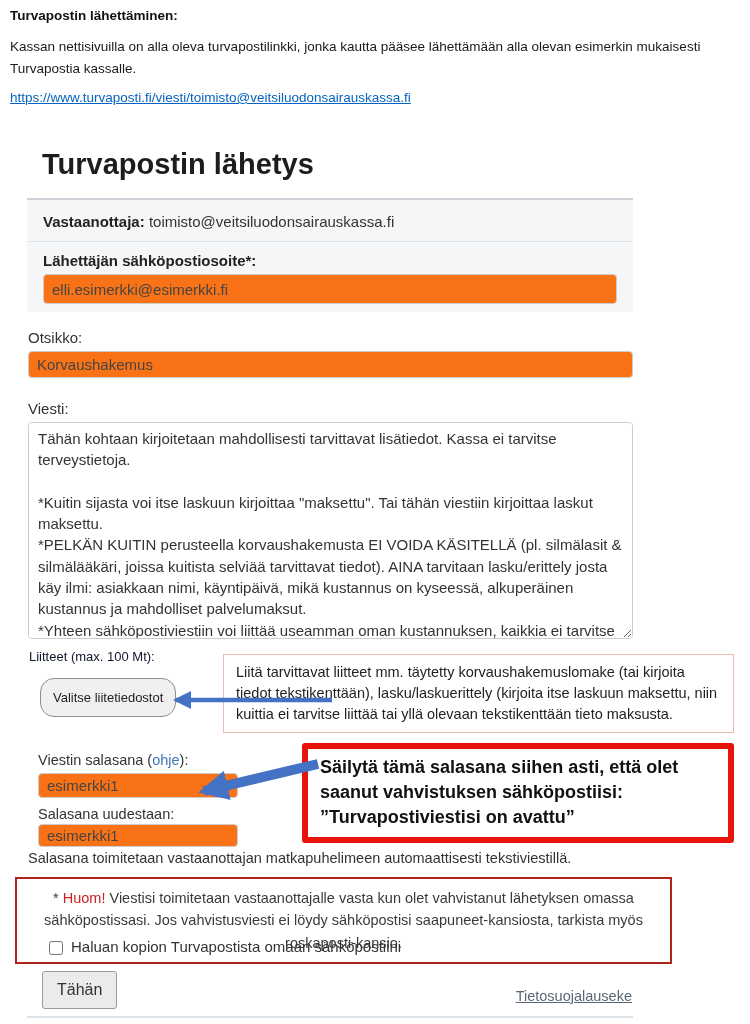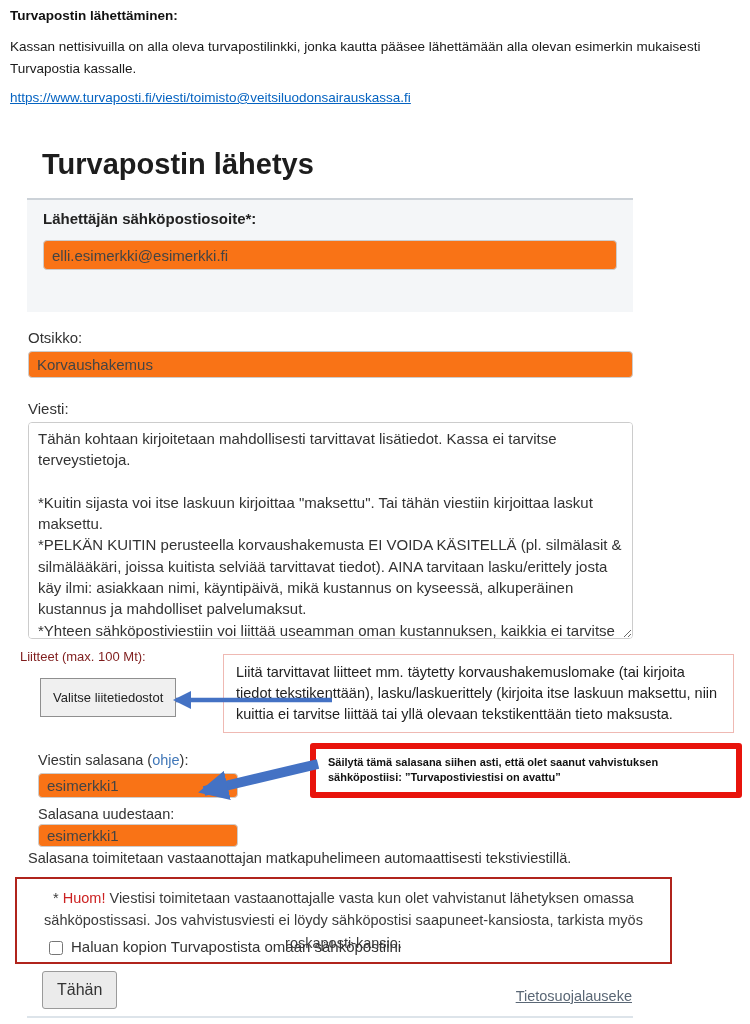--- a/index.html
+++ b/index.html
@@ -21,48 +21,48 @@
   .doc-intro{position:absolute;left:10px;top:36px;width:712px;font-size:13.5px;line-height:1.6;color:#1a1a1a;}
   .doc-link{position:absolute;left:10px;top:90px;font-size:13.5px;color:var(--hyperlink);text-decoration:underline;}
 
   
   .form-heading{position:absolute;left:42px;top:148px;font-size:29px;font-weight:bold;color:#1d1d1d;}
 
   .panel{position:absolute;left:27px;top:198px;width:606px;height:114px;background:#f4f6f8;border-top:2px solid #ccd2d8;}
   .panel-row1{height:42px;padding:13px 16px 0;border-bottom:1px solid #e0e4e8;font-size:15px;color:#333;}
   .panel-row1 b{color:#222;}
   .panel-row2{padding:10px 16px 0;}
-  .panel-row2 .flabel{display:block;font-size:15px;font-weight:bold;color:#222;margin-bottom:13px;}
+  .panel-row2 .flabel{display:block;font-size:15px;font-weight:bold;color:#222;margin-bottom:5px;}
   .text-input{display:block;border:1px solid #ccc;border-radius:4px;background:#f97316;color:#444;
               font-family:"Liberation Sans",sans-serif;font-size:15px;padding:0 8px;}
   .panel-row2 .text-input{width:574px;height:30px;}
 
   .flabel-plain{position:absolute;font-size:15px;color:#333;}
   .subject-input{position:absolute;left:28px;top:351px;width:605px;height:27px;}
   .message-textarea{position:absolute;left:28px;top:422px;width:605px;height:217px;
               border:1px solid #ccc;border-radius:4px;background:#fff;color:#333;
               font-family:"Liberation Sans",sans-serif;font-size:15px;line-height:1.42;
               padding:5px 9px;resize:both;overflow:auto;}
 
-  .attachments-label{position:absolute;left:20px;top:649px;font-size:13px;color:#7f1d1d;}
+  .attachments-label{position:absolute;left:29px;top:649px;font-size:13px;color:#0f172a;}
   .choose-button{position:absolute;left:40px;top:678px;height:39px;padding:0 12px;
-              background:#f0f0f0;border:1px solid #8f8f8f;border-radius:0;
+              background:#f0f0f0;border:1px solid #8f8f8f;border-radius:14px;
               font-family:"Liberation Sans",sans-serif;font-size:13px;color:#222;}
   .attachments-note{position:absolute;left:223px;top:654px;width:511px;border:1px solid var(--note-border);
               background:#fff;padding:7px 12px;font-size:14.5px;line-height:1.45;color:#222;}
 
   .arrow-svg{position:absolute;color:var(--accent-arrow);}
   #attach-arrow{left:158px;top:689px;}
   #pass-arrow{left:172px;top:750px;}
 
   .password-label{position:absolute;left:38px;top:752px;font-size:14.5px;color:#333;}
   .password-label a{color:var(--form-link);text-decoration:none;}
   .password-input{position:absolute;left:38px;top:773px;width:200px;height:25px;}
-  .password-note{position:absolute;left:310px;top:743px;width:432px;border:6px solid var(--alert-border-strong);
-              border-radius:3px;background:#fff;padding:6px 12px;font-size:11px;font-weight:bold;
+  .password-note{position:absolute;left:302px;top:743px;width:432px;border:6px solid var(--alert-border-strong);
+              border-radius:3px;background:#fff;padding:6px 12px;font-size:18px;font-weight:bold;
               line-height:1.4;color:#111;}
   .password2-label{position:absolute;left:38px;top:806px;font-size:14.5px;color:#333;}
   .password2-input{position:absolute;left:38px;top:824px;width:200px;height:23px;}
   .sms-note{position:absolute;left:28px;top:850px;font-size:14.5px;color:#333;}
 
   .warning-box{position:absolute;left:15px;top:877px;width:657px;border:2px solid var(--alert-border-dark);
               background:#fff;padding:8px 14px;font-size:14.5px;line-height:1.55;color:#3a3a3a;text-align:center;}
   .warning-box .warn-emph{color:var(--warning-text);}
 
   .checkbox-row{position:absolute;left:49px;top:938px;font-size:15px;color:#333;display:flex;align-items:flex-end;gap:8px;}
@@ -79,20 +79,24 @@
 
 <div class="page">
 
   <div class="doc-title">Turvapostin lähettäminen:</div>
   <div class="doc-intro">Kassan nettisivuilla on alla oleva turvapostilinkki, jonka kautta pääsee lähettämään alla olevan esimerkin mukaisesti Turvapostia kassalle.</div>
   <a class="doc-link" href="#">https://www.turvaposti.fi/viesti/toimisto@veitsiluodonsairauskassa.fi</a>
 
   <h1 class="form-heading">Turvapostin lähetys</h1>
 
   <div class="panel">
+    <div class="panel-row1">
+      <b>Vastaanottaja:</b>
+      <span>toimisto@veitsiluodonsairauskassa.fi</span>
+    </div>
     <div class="panel-row2">
       <span class="flabel">Lähettäjän sähköpostiosoite*:</span>
       <input class="text-input" type="text" value="elli.esimerkki@esimerkki.fi" style="">
     </div>
   </div>
 
   <div class="flabel-plain" style="left:28px;top:329px;">Otsikko:</div>
   <input class="text-input subject-input" type="text" value="Korvaushakemus" style="">
 
   <div class="flabel-plain" style="left:28px;top:400px;">Viesti:</div>

